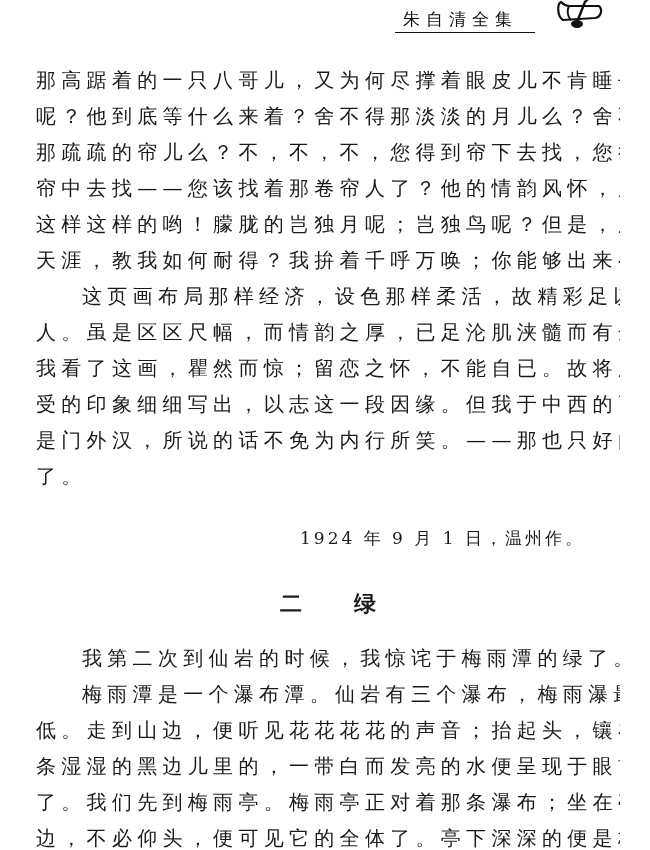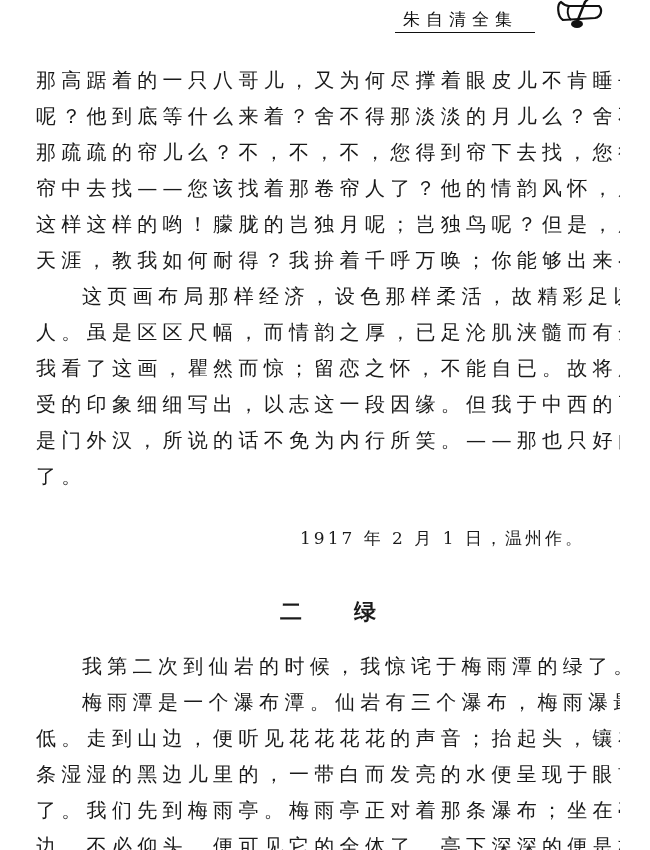--- a/index.html
+++ b/index.html
@@ -29,21 +29,21 @@
       height: 36px; line-height: 36px;
       font-size: 20px; letter-spacing: 5.3px;
       white-space: nowrap; overflow: hidden;
     }
     .indent { padding-left: 46px; }
     .signature {
       height: 36px; line-height: 36px; margin-top: 26px;
       padding-left: 264px; font-size: 17px; letter-spacing: 3px;
     }
     .section-title {
-      margin-top: 36px; height: 40px; line-height: 40px;
+      margin-top: 28px; height: 40px; line-height: 40px;
       padding-left: 244px; font-size: 22px;
       font-family: "DejaVu Sans", sans-serif; font-weight: bold;
     }
     .section-title span.num { display: inline-block; width: 74px; }
     .section-gap { height: 16px; }
   </style>
 </head>
 <body>
 
 <div class="header">
@@ -66,21 +66,21 @@
     <div class="line">天涯，教我如何耐得？我拚着千呼万唤；你能够出来么？</div>
   </div>
   <div>
     <div class="line indent">这页画布局那样经济，设色那样柔活，故精彩足以动</div>
     <div class="line">人。虽是区区尺幅，而情韵之厚，已足沦肌浃髓而有余。</div>
     <div class="line">我看了这画，瞿然而惊；留恋之怀，不能自已。故将所感</div>
     <div class="line">受的印象细细写出，以志这一段因缘。但我于中西的画都</div>
     <div class="line">是门外汉，所说的话不免为内行所笑。——那也只好由他</div>
     <div class="line">了。</div>
   </div>
-  <div class="signature">1917 年 2 月 1 日，温州作。</div>
+  <div class="signature">1924 年 9 月 1 日，温州作。</div>
 
   <div class="section-title">
     <span class="num">二</span><span>绿</span>
   </div>
   <div class="section-gap"></div>
 
   <div class="line indent">我第二次到仙岩的时候，我惊诧于梅雨潭的绿了。</div>
   <div>
     <div class="line indent">梅雨潭是一个瀑布潭。仙岩有三个瀑布，梅雨瀑最</div>
     <div class="line">低。走到山边，便听见花花花花的声音；抬起头，镶在两</div>

